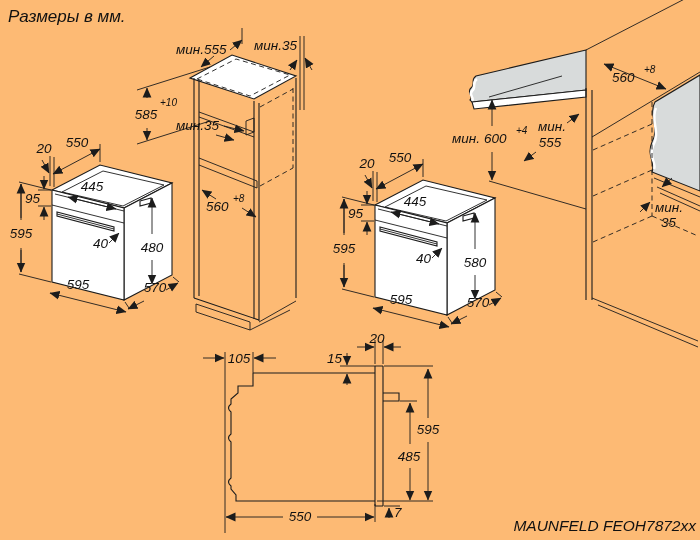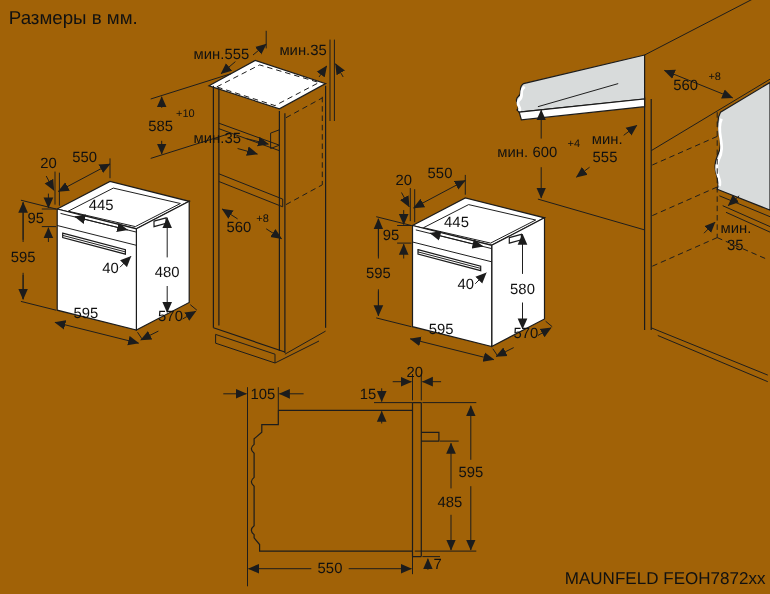--- a/index.html
+++ b/index.html
@@ -1,17 +1,17 @@
 <!DOCTYPE html>
 <html><head>
 <meta charset="utf-8">
 <style>
   html,body{margin:0;padding:0;background:#fff;}
-  .stage{position:relative;width:700px;height:540px;background:#a16207;overflow:hidden;
-         font-family:"Liberation Sans",sans-serif;}
+  .stage{position:relative;width:700px;height:540px;background:#fdba74;overflow:hidden;
+         font-family:"Liberation Sans",sans-serif;font-style:italic;}
   svg{display:block;}
   svg text{fill:#111;font-family:"Liberation Sans",sans-serif;}
   .ln{stroke:#1c1c1c;stroke-width:1.1;fill:none;}
   .lnthin{stroke:#1c1c1c;stroke-width:0.9;fill:none;}
   .dash{stroke:#1c1c1c;stroke-width:0.9;fill:none;stroke-dasharray:5 3.5;}
   .face{stroke:#1c1c1c;stroke-width:1.1;fill:#ffffff;}
   .wtop{stroke:#1c1c1c;stroke-width:1.1;}
   .dim{font-size:13.5px;}
   .sup{font-size:10px;}
   .title{font-size:17px;}

